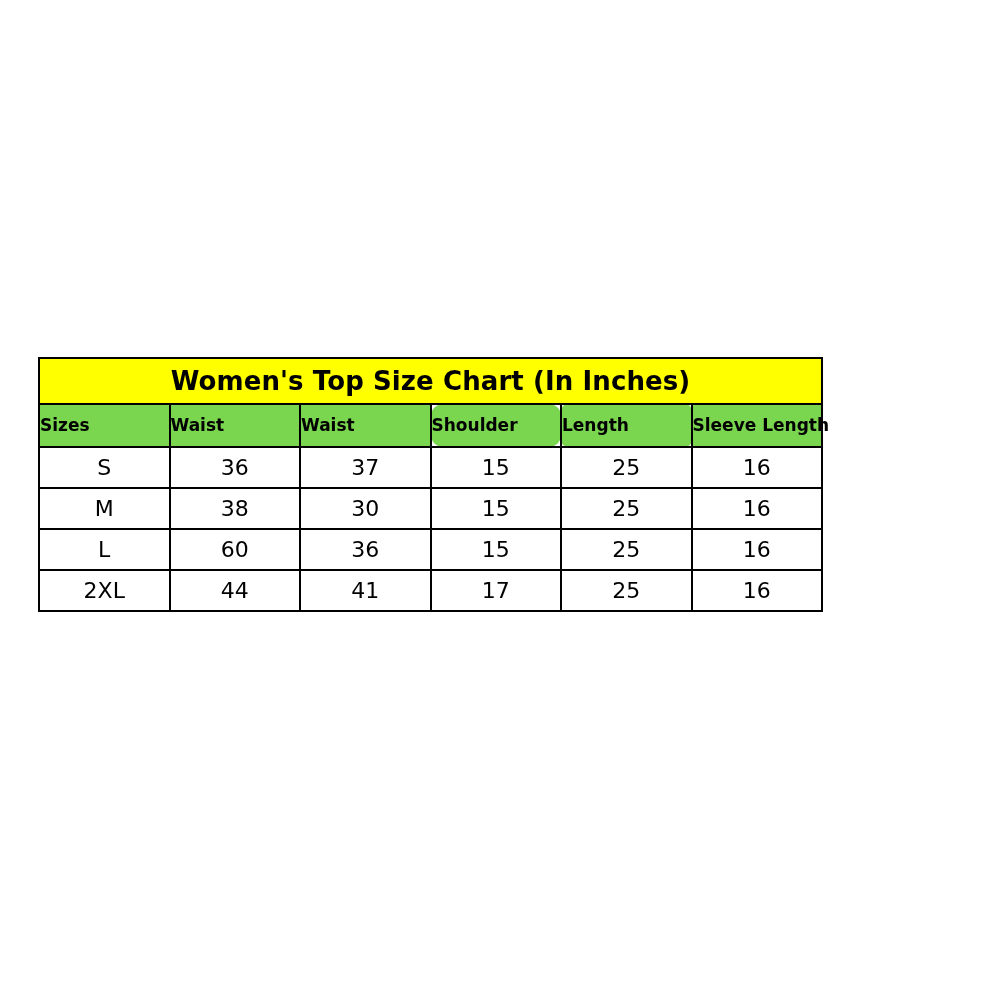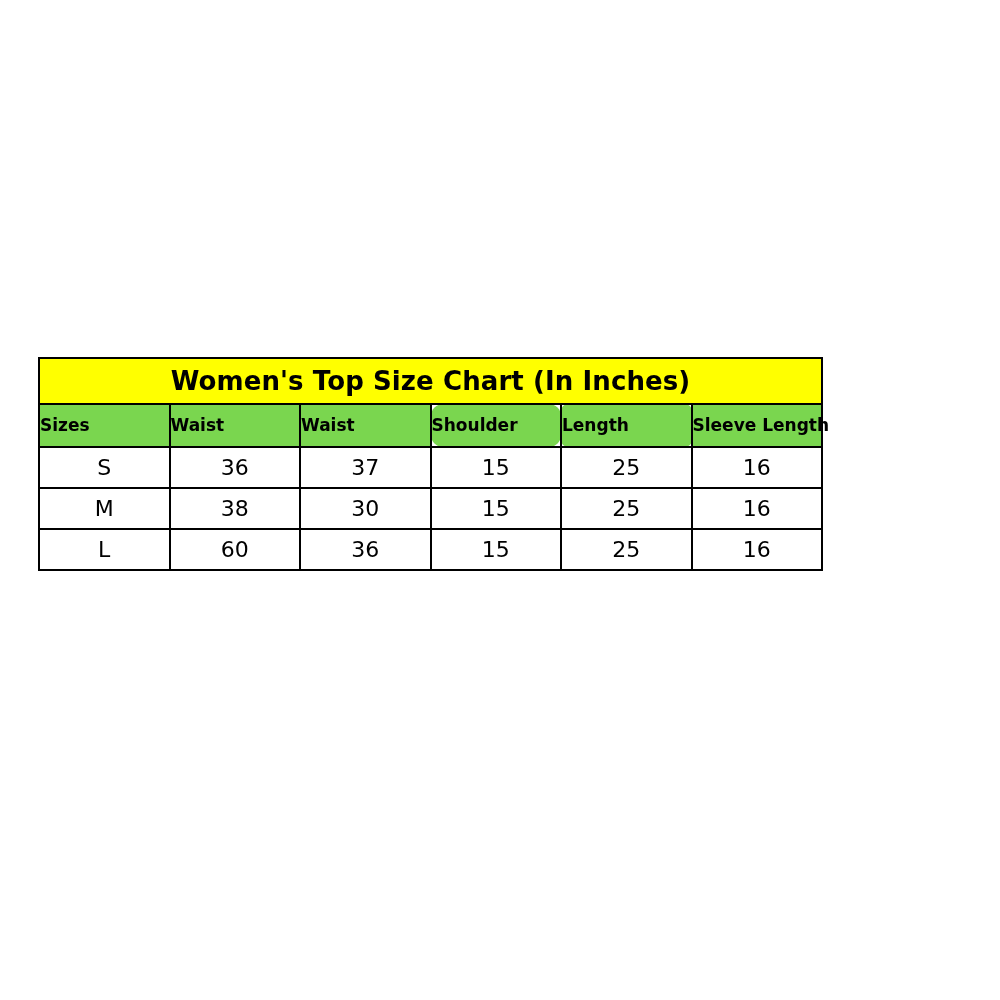--- a/index.html
+++ b/index.html
@@ -102,15 +102,23 @@
         <td class="body-cell col-sleeve">16</td>
       </tr>
       <tr>
         <td class="body-cell col-sizes">L</td>
         <td class="body-cell col-bust">60</td>
         <td class="body-cell col-waist">36</td>
         <td class="body-cell col-shoulder">15</td>
         <td class="body-cell col-length">25</td>
         <td class="body-cell col-sleeve">16</td>
       </tr>
+      <tr>
+        <td class="body-cell col-sizes">2XL</td>
+        <td class="body-cell col-bust">44</td>
+        <td class="body-cell col-waist">41</td>
+        <td class="body-cell col-shoulder">17</td>
+        <td class="body-cell col-length">25</td>
+        <td class="body-cell col-sleeve">16</td>
+      </tr>
     </tbody>
   </table>
 </div>
 
 </body></html>

